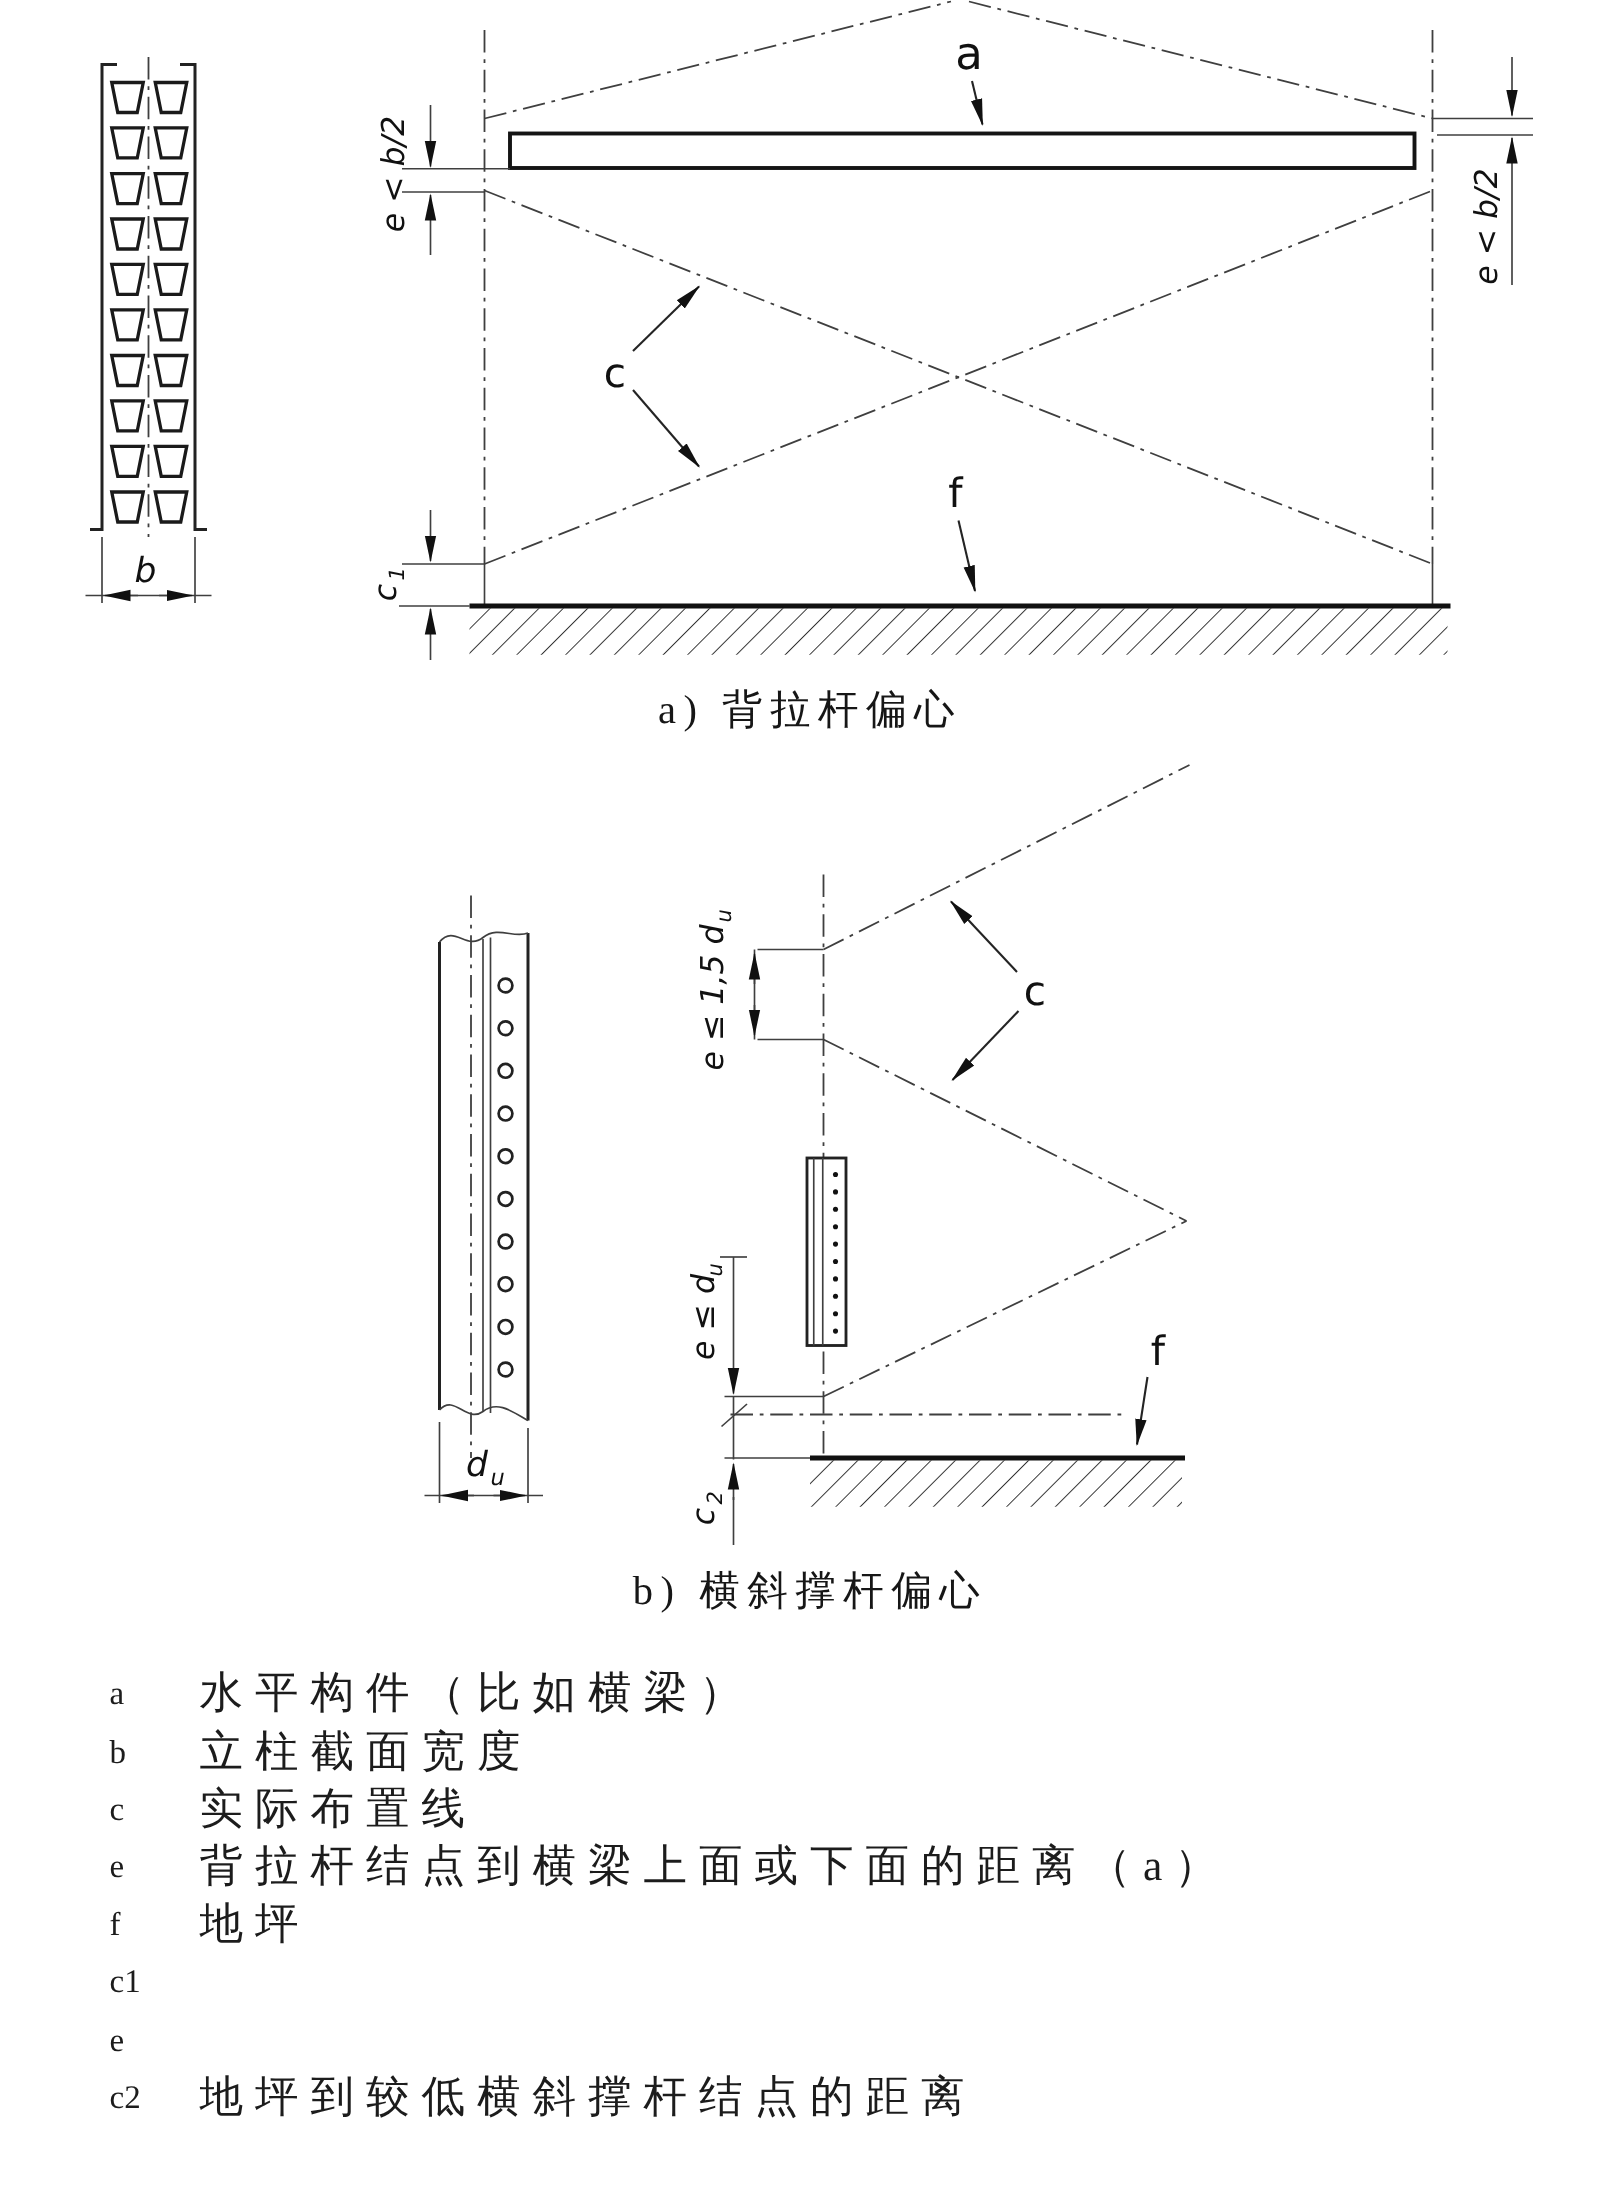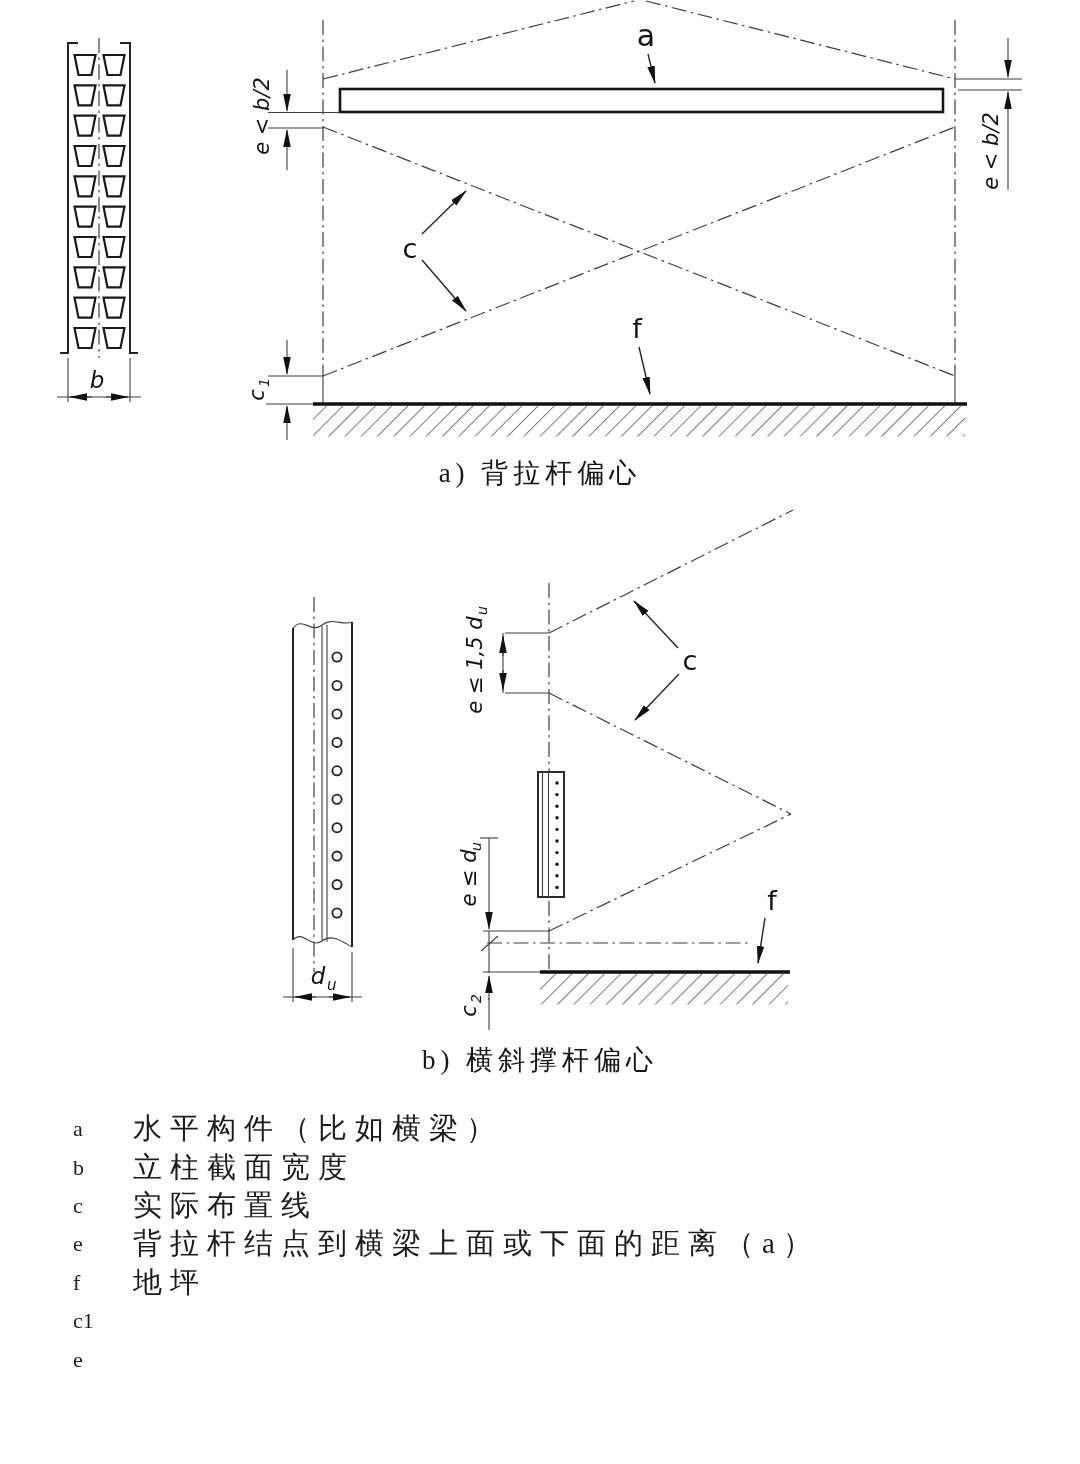--- a/index.html
+++ b/index.html
@@ -251,15 +251,19 @@
   <div class="legend-row">
         <span class="legend-key">f</span>
         <span class="legend-desc">地坪</span>
       </div>
   <div class="legend-row">
         <span class="legend-key">c1</span>
       </div>
   <div class="legend-row">
         <span class="legend-key">e</span>
       </div>
+  <div class="legend-row">
+        <span class="legend-key">c2</span>
+        <span class="legend-desc">地坪到较低横斜撑杆结点的距离</span>
+      </div>
 </div>
 
 </div>
 
 </body></html>

